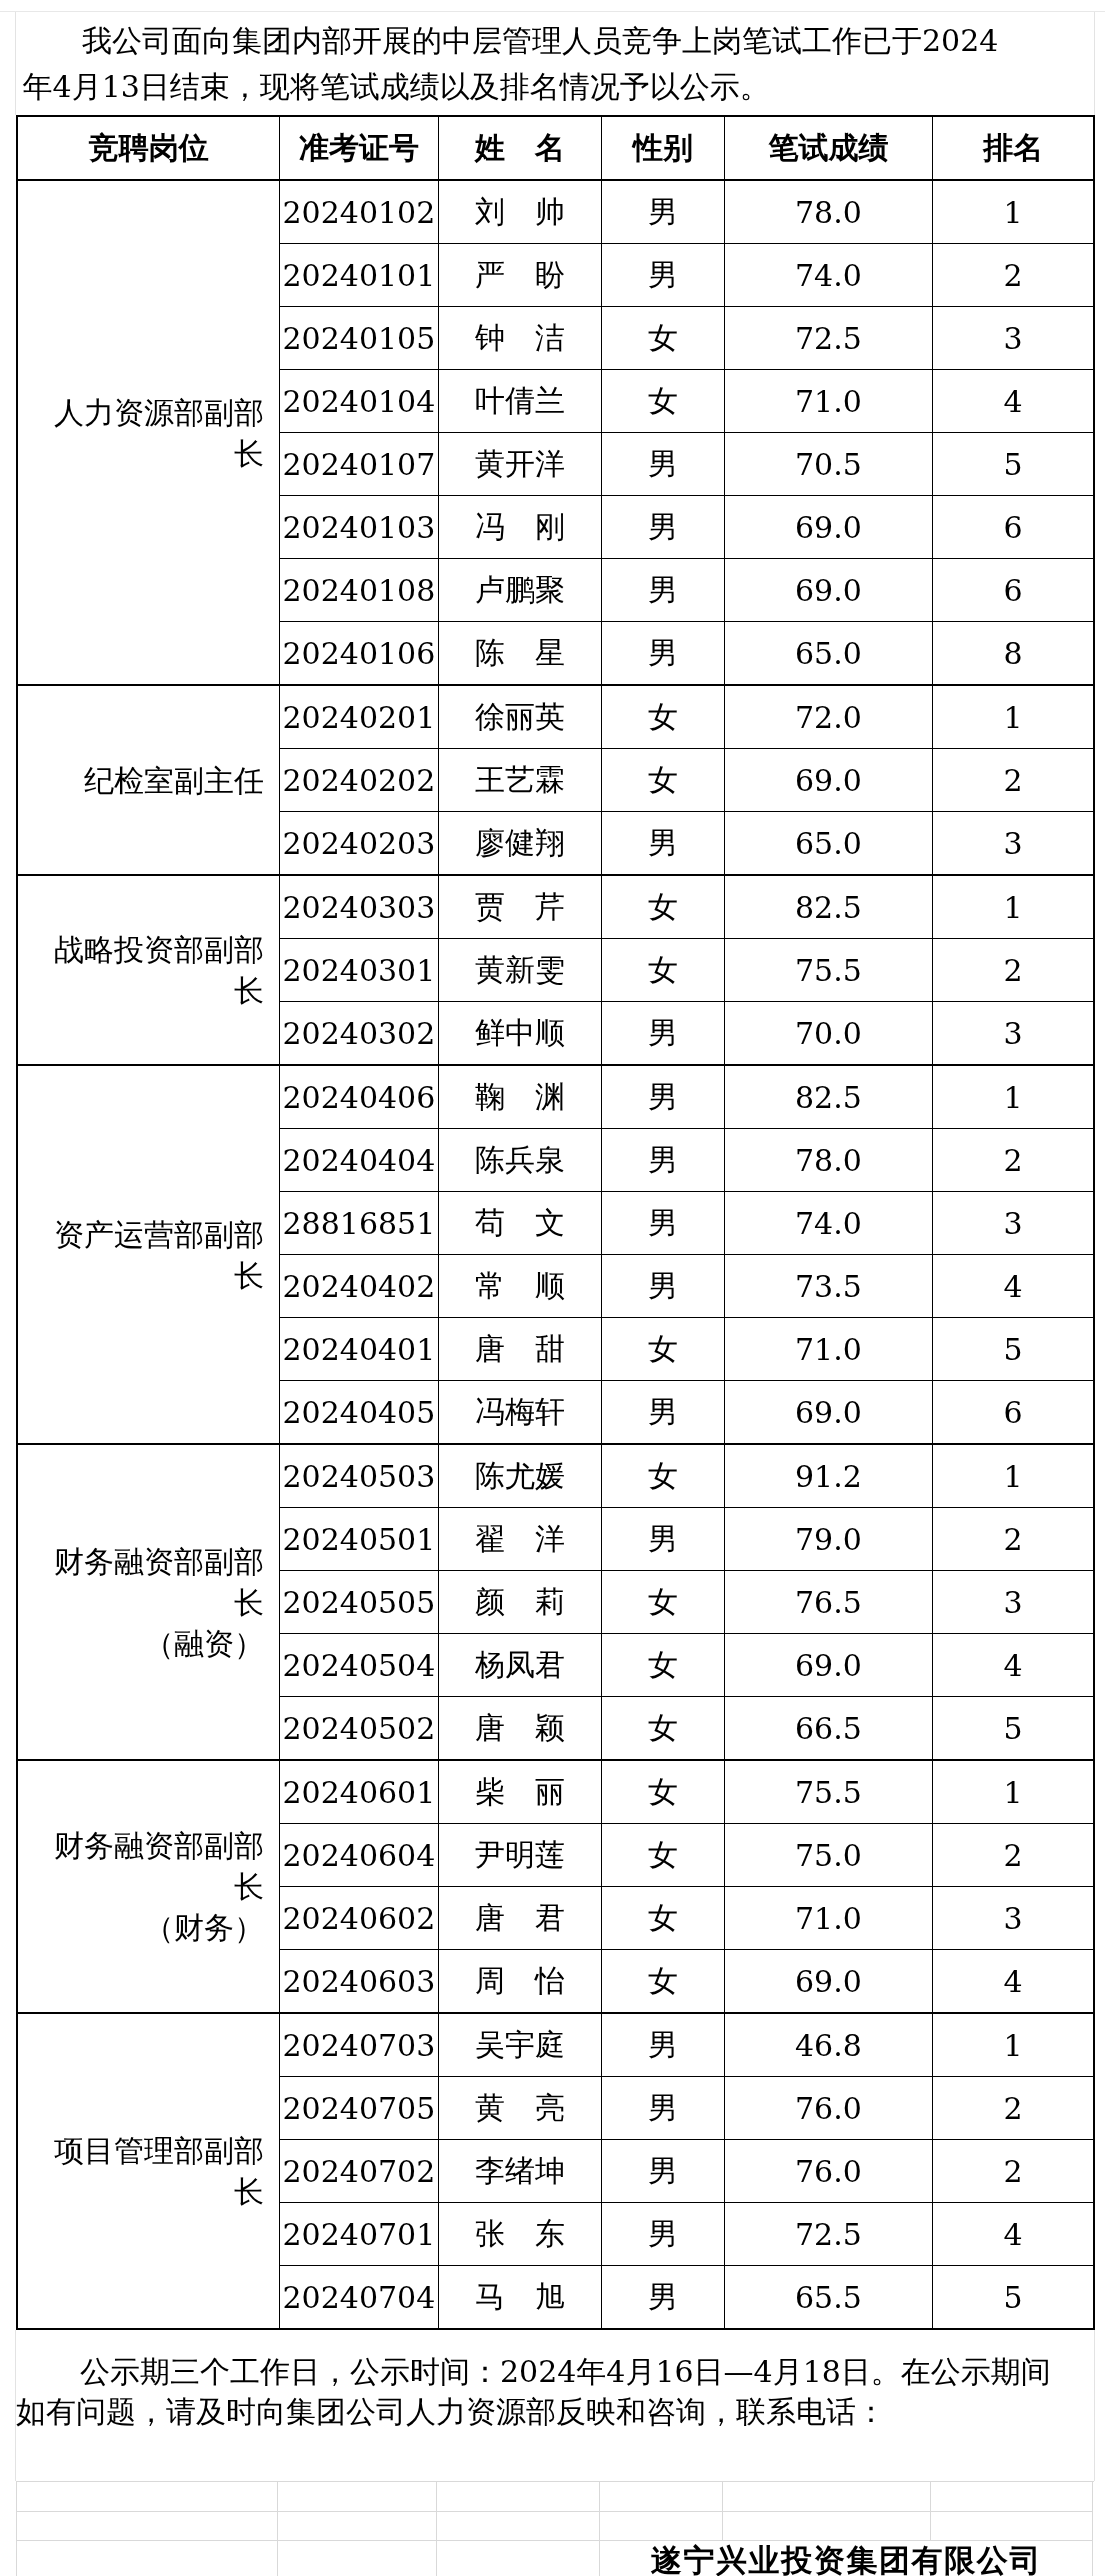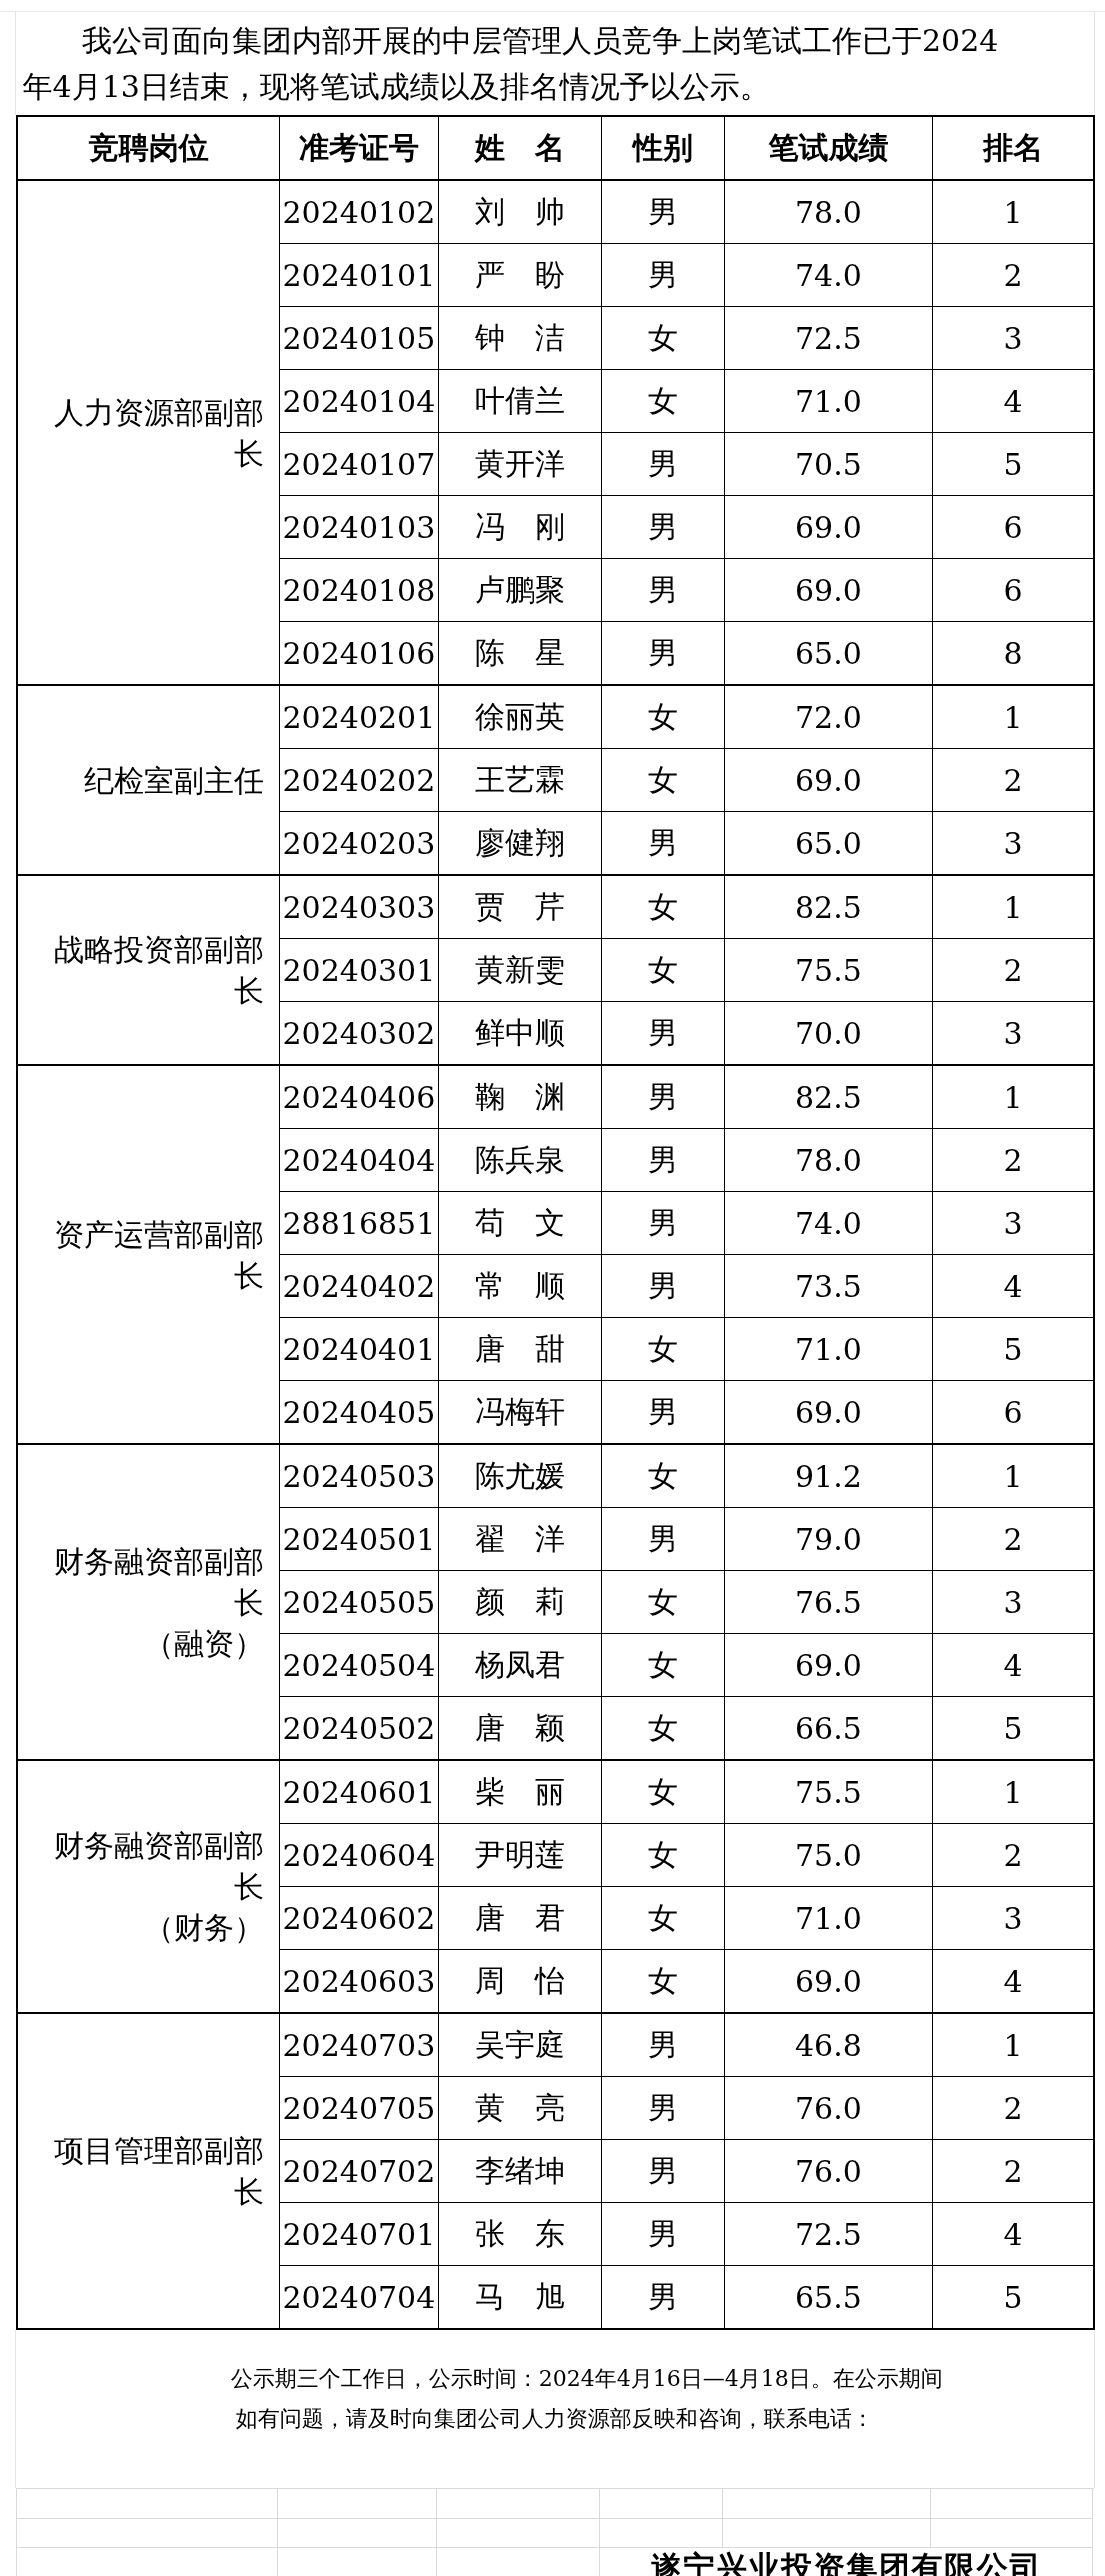--- a/index.html
+++ b/index.html
@@ -35,21 +35,21 @@
   }
   table.results tr.group-start td{border-top:2.5px solid #000;}
   table.results td.pos{
     text-align:right;padding-left:28px;padding-right:15px;
     font-size:30px;line-height:41px;
   }
   
   .footer-note{
     margin:0 11.5px 0 15px;height:129px;
     border-left:0.8px solid #e3e3e3;border-right:0.8px solid #e3e3e3;
-    padding-top:29px;font-size:22px;line-height:40px;white-space:nowrap;text-align:center;
+    padding-top:22px;font-size:30px;line-height:40px;white-space:nowrap;
   }
   .footer-note .ln1{text-indent:64px;}
   
   .sheet-grid{
     margin-left:16.4px;width:1078px;
     display:grid;grid-template-columns:262px 159px 163px 123px 208px 162px;
     border-top:1.6px solid #d9d9d9;
   }
   .sheet-grid .c{
     border-right:1.6px solid #d9d9d9;border-bottom:1.6px solid #d9d9d9;

